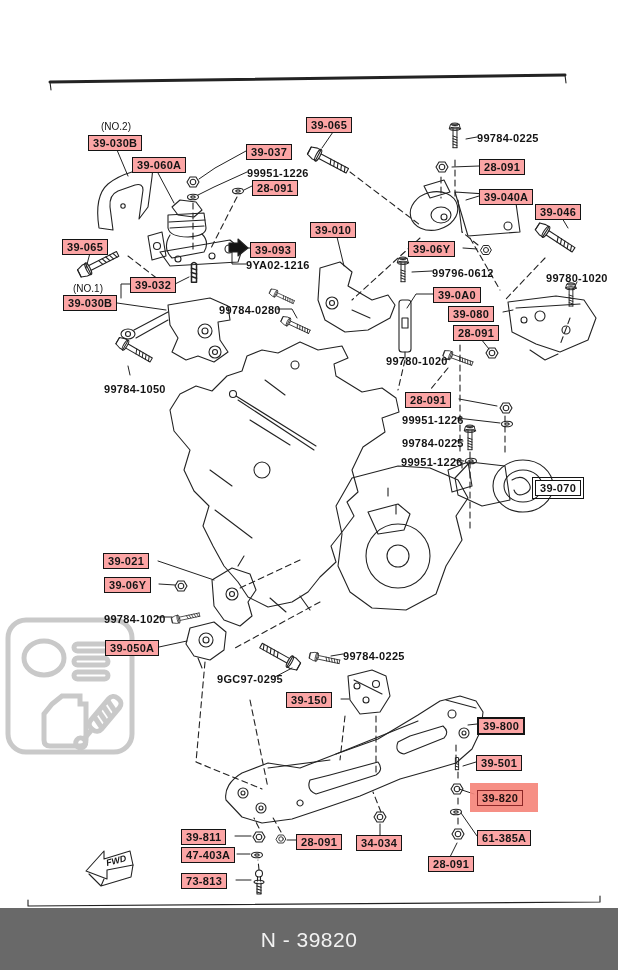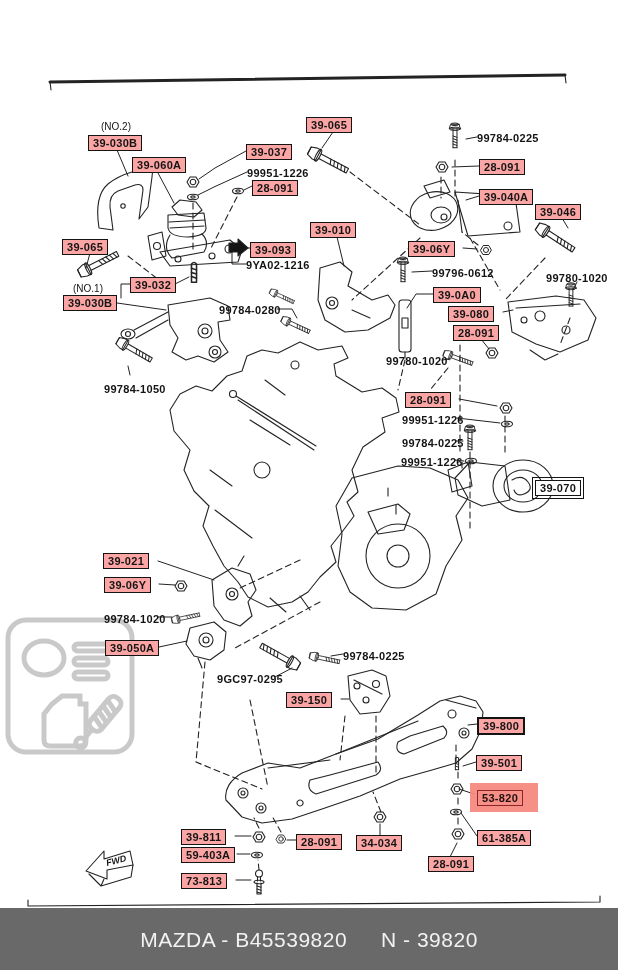--- a/index.html
+++ b/index.html
@@ -376,26 +376,25 @@
   <div class="lbl box" style="left:535px;top:480px;outline:1.5px solid #141414;outline-offset:2px;background:#fff">39-070</div>
   <div class="lbl box" style="left:103px;top:553px">39-021</div>
   <div class="lbl box" style="left:104px;top:577px">39-06Y</div>
   <div class="lbl" style="left:104px;top:612px">99784-1020</div>
   <div class="lbl box" style="left:105px;top:640px">39-050A</div>
   <div class="lbl" style="left:217px;top:672px">9GC97-0295</div>
   <div class="lbl" style="left:343px;top:649px">99784-0225</div>
   <div class="lbl box" style="left:286px;top:692px">39-150</div>
   <div class="lbl box" style="left:477px;top:717px;border-width:2px">39-800</div>
   <div class="lbl box" style="left:476px;top:755px">39-501</div>
-  <div class="lbl box hl-box" style="left:477px;top:790px">53-820</div>
+  <div class="lbl box hl-box" style="left:477px;top:790px">39-820</div>
   <div class="lbl box" style="left:477px;top:830px">61-385A</div>
   <div class="lbl box" style="left:428px;top:856px">28-091</div>
   <div class="lbl box" style="left:181px;top:829px">39-811</div>
-  <div class="lbl box" style="left:181px;top:847px">59-403A</div>
+  <div class="lbl box" style="left:181px;top:847px">47-403A</div>
   <div class="lbl box" style="left:181px;top:873px">73-813</div>
   <div class="lbl box" style="left:296px;top:834px">28-091</div>
   <div class="lbl box" style="left:356px;top:835px">34-034</div>
 
   <div id="footer">
-    <span>MAZDA - B45539820</span>
     <span>N - 39820</span>
   </div>
 </div>
 
 </body></html>

